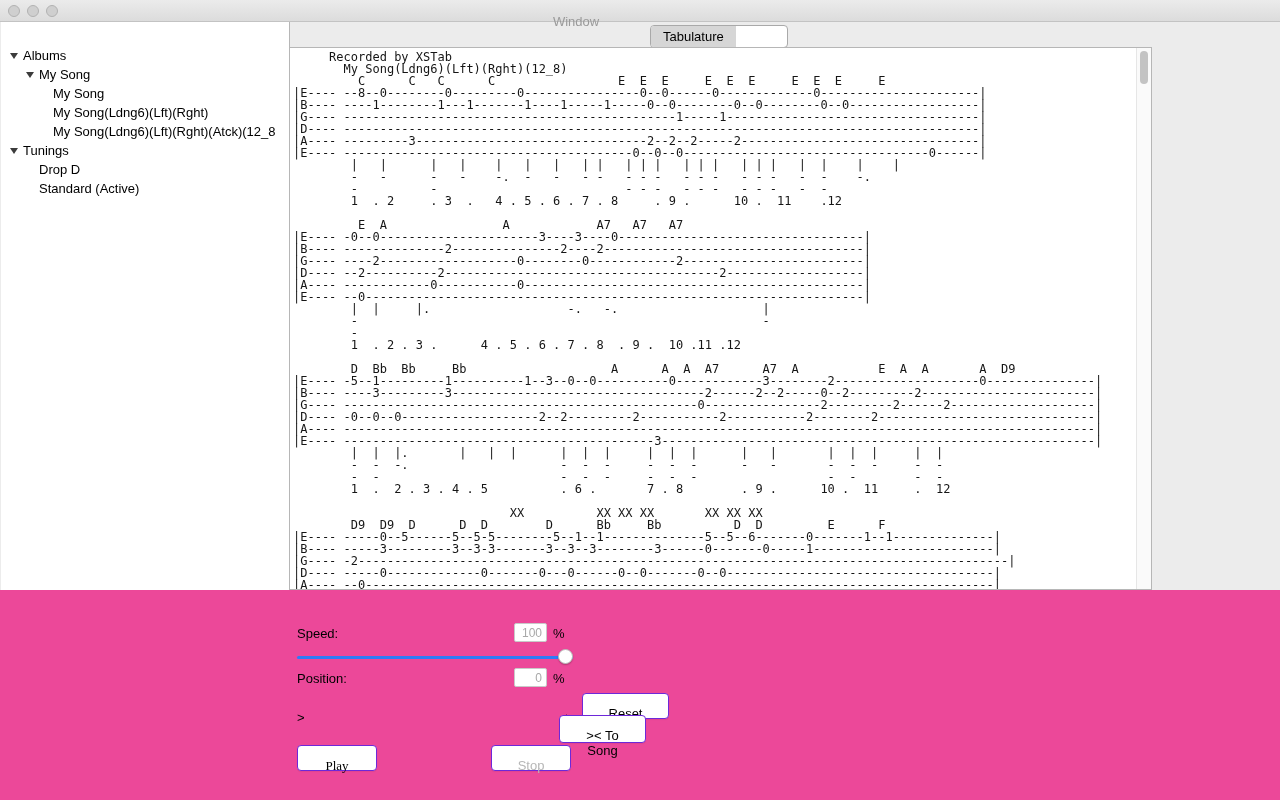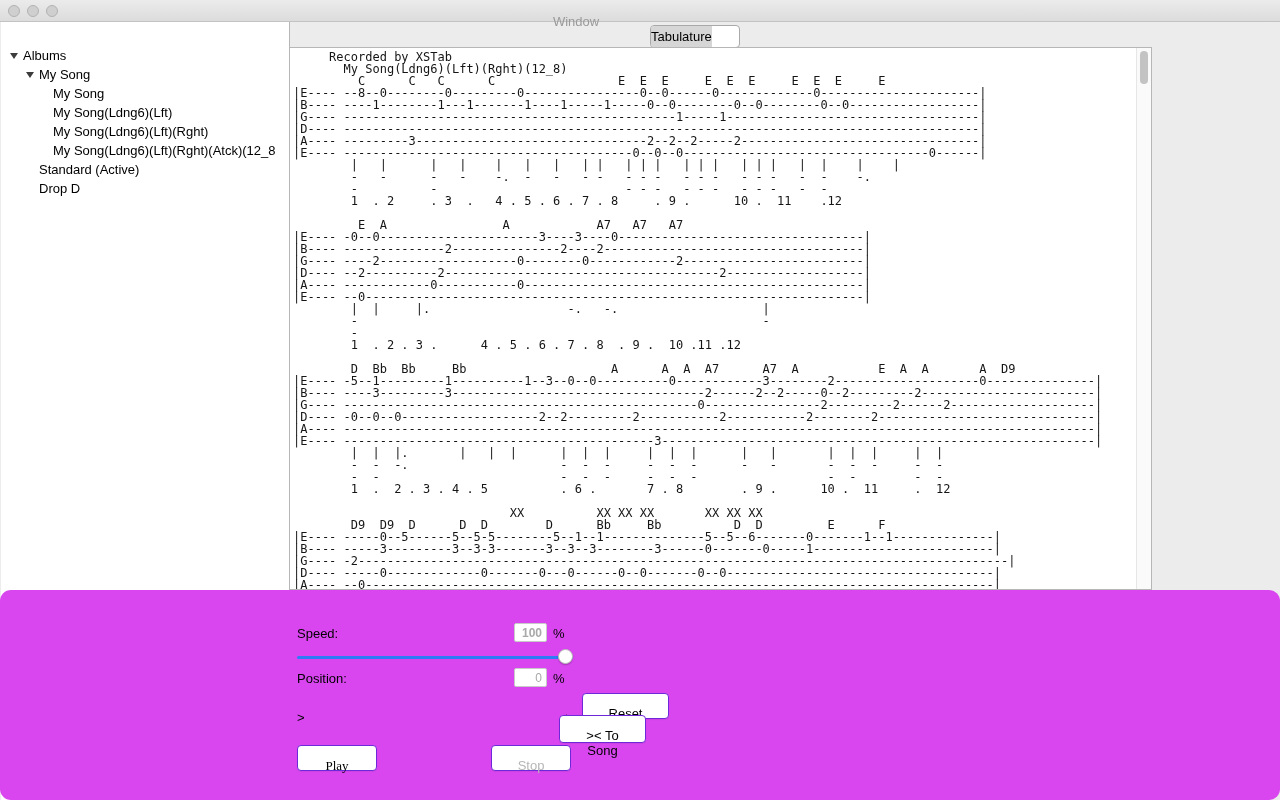--- a/index.html
+++ b/index.html
@@ -20,41 +20,41 @@
   .t-root{padding-left:9px;}
   .t-sub{padding-left:25px;}
   .t-leaf{padding-left:52px;}
   .t-sub-noarrow{padding-left:38px;}
   .disclosure{width:0;height:0;border-left:4.5px solid transparent;border-right:4.5px solid transparent;
               border-top:6px solid #3c3c3c;margin-right:5px;flex:0 0 auto;}
 
   
   .segctl{position:absolute;display:flex;height:21px;background:#ffffff;border:1px solid #a9a9a9;
           border-radius:4px;overflow:hidden;box-sizing:content-box;}
-  .seg{font-size:13px;line-height:21px;padding:0 0;color:#000;cursor:default;}
+  .seg{font-size:13px;line-height:21px;padding:0 12px;color:#000;cursor:default;}
   .seg + .seg{border-left:1px solid #a9a9a9;margin-top:43px;}
   .seg.selected{background:#d6d6d6;}
   .topseg{left:650px;top:25px;}
 
   
   .content{position:absolute;left:289px;top:47px;width:863px;height:543px;background:#fff;
            border:1px solid #b6b6b6;box-sizing:border-box;overflow:hidden;}
   .tabpre{margin:0;padding:3px 0 0 3px;font-family:"DejaVu Sans Mono",monospace;
           font-size:12px;line-height:12px;color:#151515;}
   .scrollbar{position:absolute;right:0;top:0;width:15px;height:541px;background:#fafafa;border-left:1px solid #e6e6e6;box-sizing:border-box;}
   .thumb{position:absolute;left:3px;top:3px;width:8px;height:33px;background:#c3c3c3;border-radius:4px;}
 
   
-  .bottom{position:absolute;left:0;top:590px;width:1280px;height:210px;background:#d946ef;border-radius:11px;}
+  .bottom{position:absolute;left:0;top:590px;width:1280px;height:210px;background:#ec4899;}
   .label{position:absolute;font-size:13px;color:#000;}
   .field{position:absolute;width:33px;height:19px;border:1px solid #c9c9c9;border-radius:2px;background:#fff;
          font-family:"Liberation Sans",sans-serif;font-size:12px;color:#a9a9a9;text-align:right;
          padding:0 4px;box-sizing:border-box;}
   .speed-label{left:297px;top:36px;}
-  .speed-field{left:514px;top:33px;font-weight:bold;}
+  .speed-field{left:514px;top:33px;}
   .speed-unit{left:553px;top:36px;}
   .slider{position:absolute;left:297px;top:59px;width:276px;height:16px;}
   .slider-track{position:absolute;left:0;right:0;top:7px;height:3px;background:#2e7bf6;border-radius:2px;}
   .slider-knob{position:absolute;right:0;top:0;width:15px;height:15px;background:#fff;border:1px solid #b9b9b9;
                border-radius:50%;box-sizing:border-box;box-shadow:0 1px 1.5px rgba(0,0,0,.25);}
   .pos-label{left:297px;top:81px;}
   .pos-field{left:514px;top:78px;}
   .pos-unit{left:553px;top:81px;}
   .loop-start{left:297px;top:120px;}
   .loop-end{left:560px;top:120px;}
@@ -85,33 +85,34 @@
       <span>Albums</span>
     </div>
     <div class="tree-item t-sub">
       <span class="disclosure"></span>
       <span>My Song</span>
     </div>
     <div class="tree-item t-leaf">
       <span>My Song</span>
     </div>
     <div class="tree-item t-leaf">
-      <span>My Song(Ldng6)(Lft)</span>
-    </div>
-    <div class="tree-item t-leaf">
       <span>My Song(Ldng6)(Lft)(Rght)</span>
     </div>
     <div class="tree-item t-leaf">
       <span>My Song(Ldng6)(Lft)(Rght)(Atck)(12_8</span>
     </div>
-    <div class="tree-item t-sub-noarrow">
-      <span>Standard (Active)</span>
+    <div class="tree-item t-root">
+      <span class="disclosure"></span>
+      <span>Tunings</span>
     </div>
     <div class="tree-item t-sub-noarrow">
       <span>Drop D</span>
+    </div>
+    <div class="tree-item t-sub-noarrow">
+      <span>Standard (Active)</span>
     </div>
   </div>
 
   <div class="segctl topseg">
     <div class="seg selected">Tabulature</div>
     <div class="seg">Help</div>
   </div>
 
   <div class="content">
     <pre class="tabpre">     Recorded by XSTab

